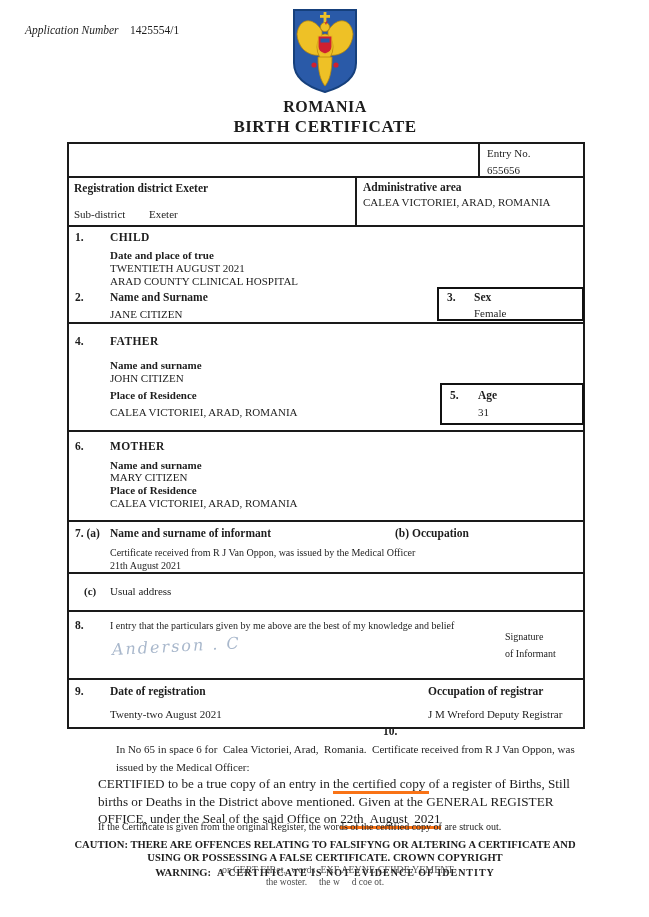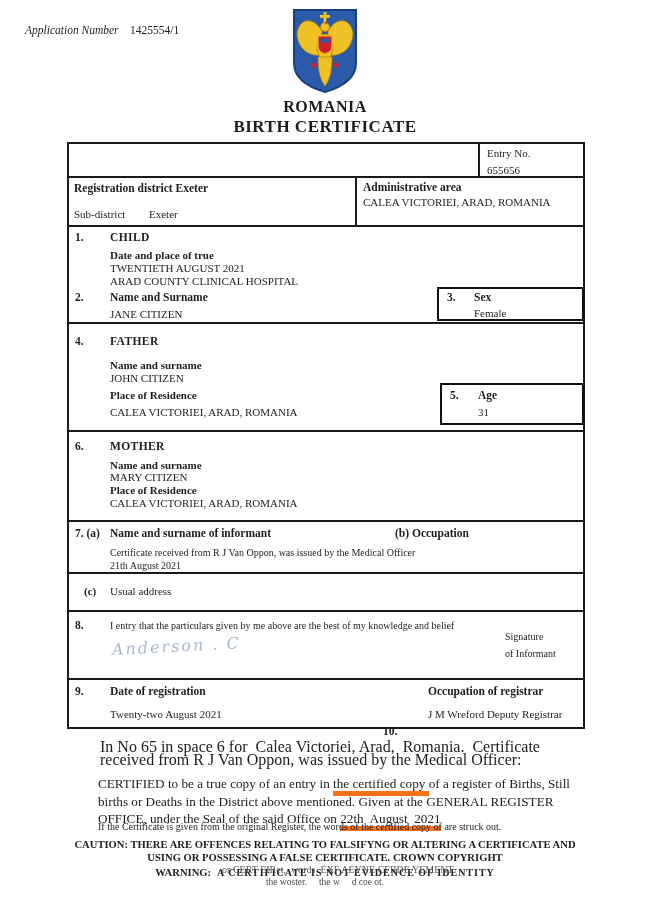--- a/index.html
+++ b/index.html
@@ -20,23 +20,23 @@
   
   .tbl-outline{position:absolute;left:67px;top:142px;width:514px;height:583px;border:2px solid #1a1a1a;}
   .hline{position:absolute;left:67px;width:516px;height:1.5px;background:#1a1a1a;}
   .vline{position:absolute;width:1.5px;background:#1a1a1a;}
   .cellbox{position:absolute;border:2px solid #111111;background:transparent;}
   .center-row{position:absolute;left:67px;width:516px;text-align:center;}
   .sig-script{
     font-family:"DejaVu Serif","Liberation Serif",serif;font-style:italic;
     font-size:16px;letter-spacing:2px;transform:rotate(-3deg);transform-origin:left center;
   }
-  .u{border-bottom:5px solid #f97316;}
+  .u{border-bottom:3px solid #f97316;}
   .cert-par{position:absolute;left:98px;top:775px;width:490px;font-size:13.2px;line-height:17.5px;white-space:normal;}
-  .ref-par{position:absolute;left:100px;top:740px;width:482px;font-size:16px;line-height:13px;white-space:normal;}
+  .ref-par{position:absolute;left:116px;top:740px;width:482px;font-size:11px;line-height:18px;white-space:normal;}
   .caution-par{position:absolute;left:67px;top:838px;width:516px;font-size:10.6px;line-height:13px;text-align:center;font-weight:bold;white-space:normal;}
   .warn-row{position:absolute;left:67px;top:862px;width:516px;display:flex;justify-content:center;align-items:baseline;gap:6px;text-align:center;}
   .overlap-wrap{position:relative;display:inline-block;}
   .overlap-a{font-weight:bold;font-size:10px;letter-spacing:1px;color:#222;}
   .overlap-b{position:absolute;left:5px;top:2px;font-size:10px;color:#3a3a3a;opacity:.85;white-space:nowrap;}
   .residue{position:absolute;left:67px;top:877px;width:516px;text-align:center;font-size:9.5px;color:#4a4a4a;}
 </style>
 </head>
 <body>
 

